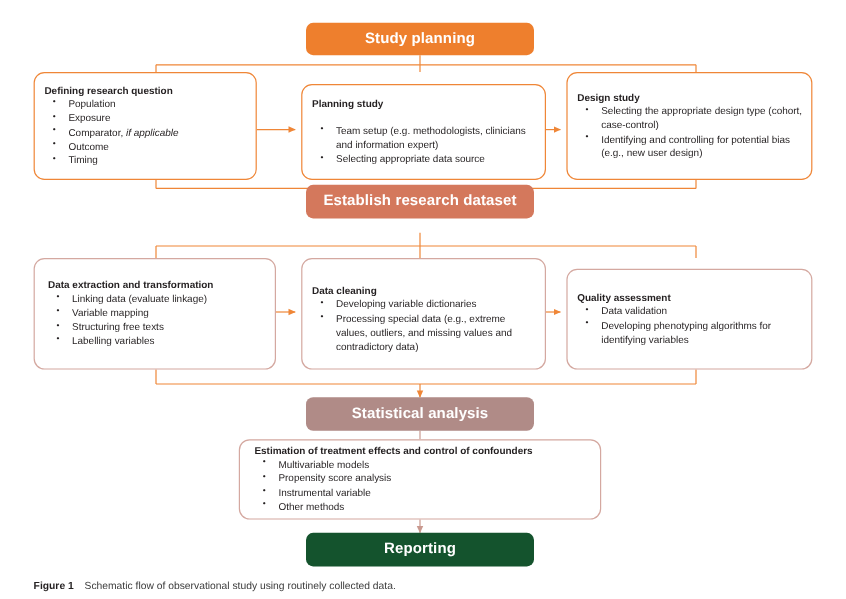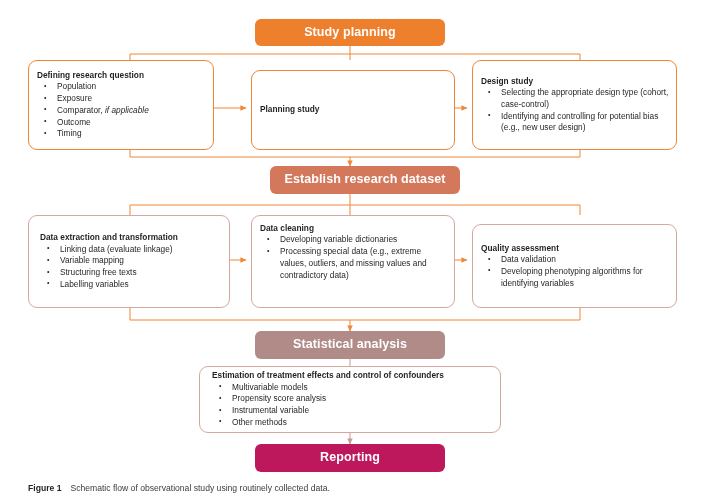--- a/index.html
+++ b/index.html
@@ -160,66 +160,70 @@
     <g stroke="#c9998f" stroke-width="1" fill="none">
       <path d="M350,359 L350,366"></path>
       <path d="M350,433 L350,444" marker-end="url(#arrR)"></path>
     </g>
   </svg>
 
   <div class="stage" style="left:255px; top:19px; width:190px; height:27px; background:#ee7f2d;">
     <span>Study planning</span>
   </div>
 
-  <div class="stage" style="left:255px; top:166px; width:190px; height:28px; background:#d4785c;margin-left:15px;">
+  <div class="stage" style="left:255px; top:154px; width:190px; height:28px; background:#d4785c;">
     <span>Establish research dataset</span>
   </div>
 
   <div class="stage" style="left:255px; top:331px; width:190px; height:28px; background:#b08b87;">
     <span>Statistical analysis</span>
   </div>
 
-  <div class="stage" style="left:255px; top:444px; width:190px; height:28px; background:#be185d;">
+  <div class="stage" style="left:255px; top:444px; width:190px; height:28px; background:#14532d;">
     <span>Reporting</span>
   </div>
 
   <div class="dbox" style="left:28px; top:60px; width:186px; height:90px;">
     <div class="bhead">Defining research question</div>
     <ul>
       <li><span>Population</span></li>
       <li><span>Exposure</span></li>
       <li><span>Comparator, </span><i>if applicable</i></li>
       <li><span>Outcome</span></li>
       <li><span>Timing</span></li>
     </ul>
   </div>
 
   <div class="dbox" style="left:251px; top:70px; width:204px; height:80px;gap:11px;">
     <div class="bhead">Planning study</div>
+    <ul>
+      <li>Team setup (e.g.  methodologists, clinicians and information expert)</li>
+      <li>Selecting appropriate data source</li>
+    </ul>
   </div>
 
   <div class="dbox" style="left:472px; top:60px; width:205px; height:90px;">
     <div class="bhead">Design study</div>
     <ul>
       <li>Selecting the appropriate design type (cohort, case-control)</li>
       <li>Identifying and controlling for potential bias (e.g., new user design)</li>
     </ul>
   </div>
 
   <div class="dbox rose" style="left:28px; top:215px; width:202px; height:93px;padding-left:11px;">
     <div class="bhead">Data  extraction and transformation</div>
     <ul>
       <li>Linking data (evaluate linkage)</li>
       <li>Variable mapping</li>
       <li>Structuring free texts</li>
       <li>Labelling variables</li>
     </ul>
   </div>
 
-  <div class="dbox rose" style="left:251px; top:215px; width:204px; height:93px; justify-content:flex-start; padding-top:7px;">
+  <div class="dbox rose" style="left:251px; top:215px; width:204px; height:93px; justify-content:flex-start; padding-top:21px;">
     <div class="bhead">Data cleaning</div>
     <ul>
       <li>Developing variable dictionaries</li>
       <li>Processing special data (e.g., extreme values, outliers, and missing values and contradictory data)</li>
     </ul>
   </div>
 
   <div class="dbox rose" style="left:472px; top:224px; width:205px; height:84px;">
     <div class="bhead">Quality assessment</div>
     <ul>

